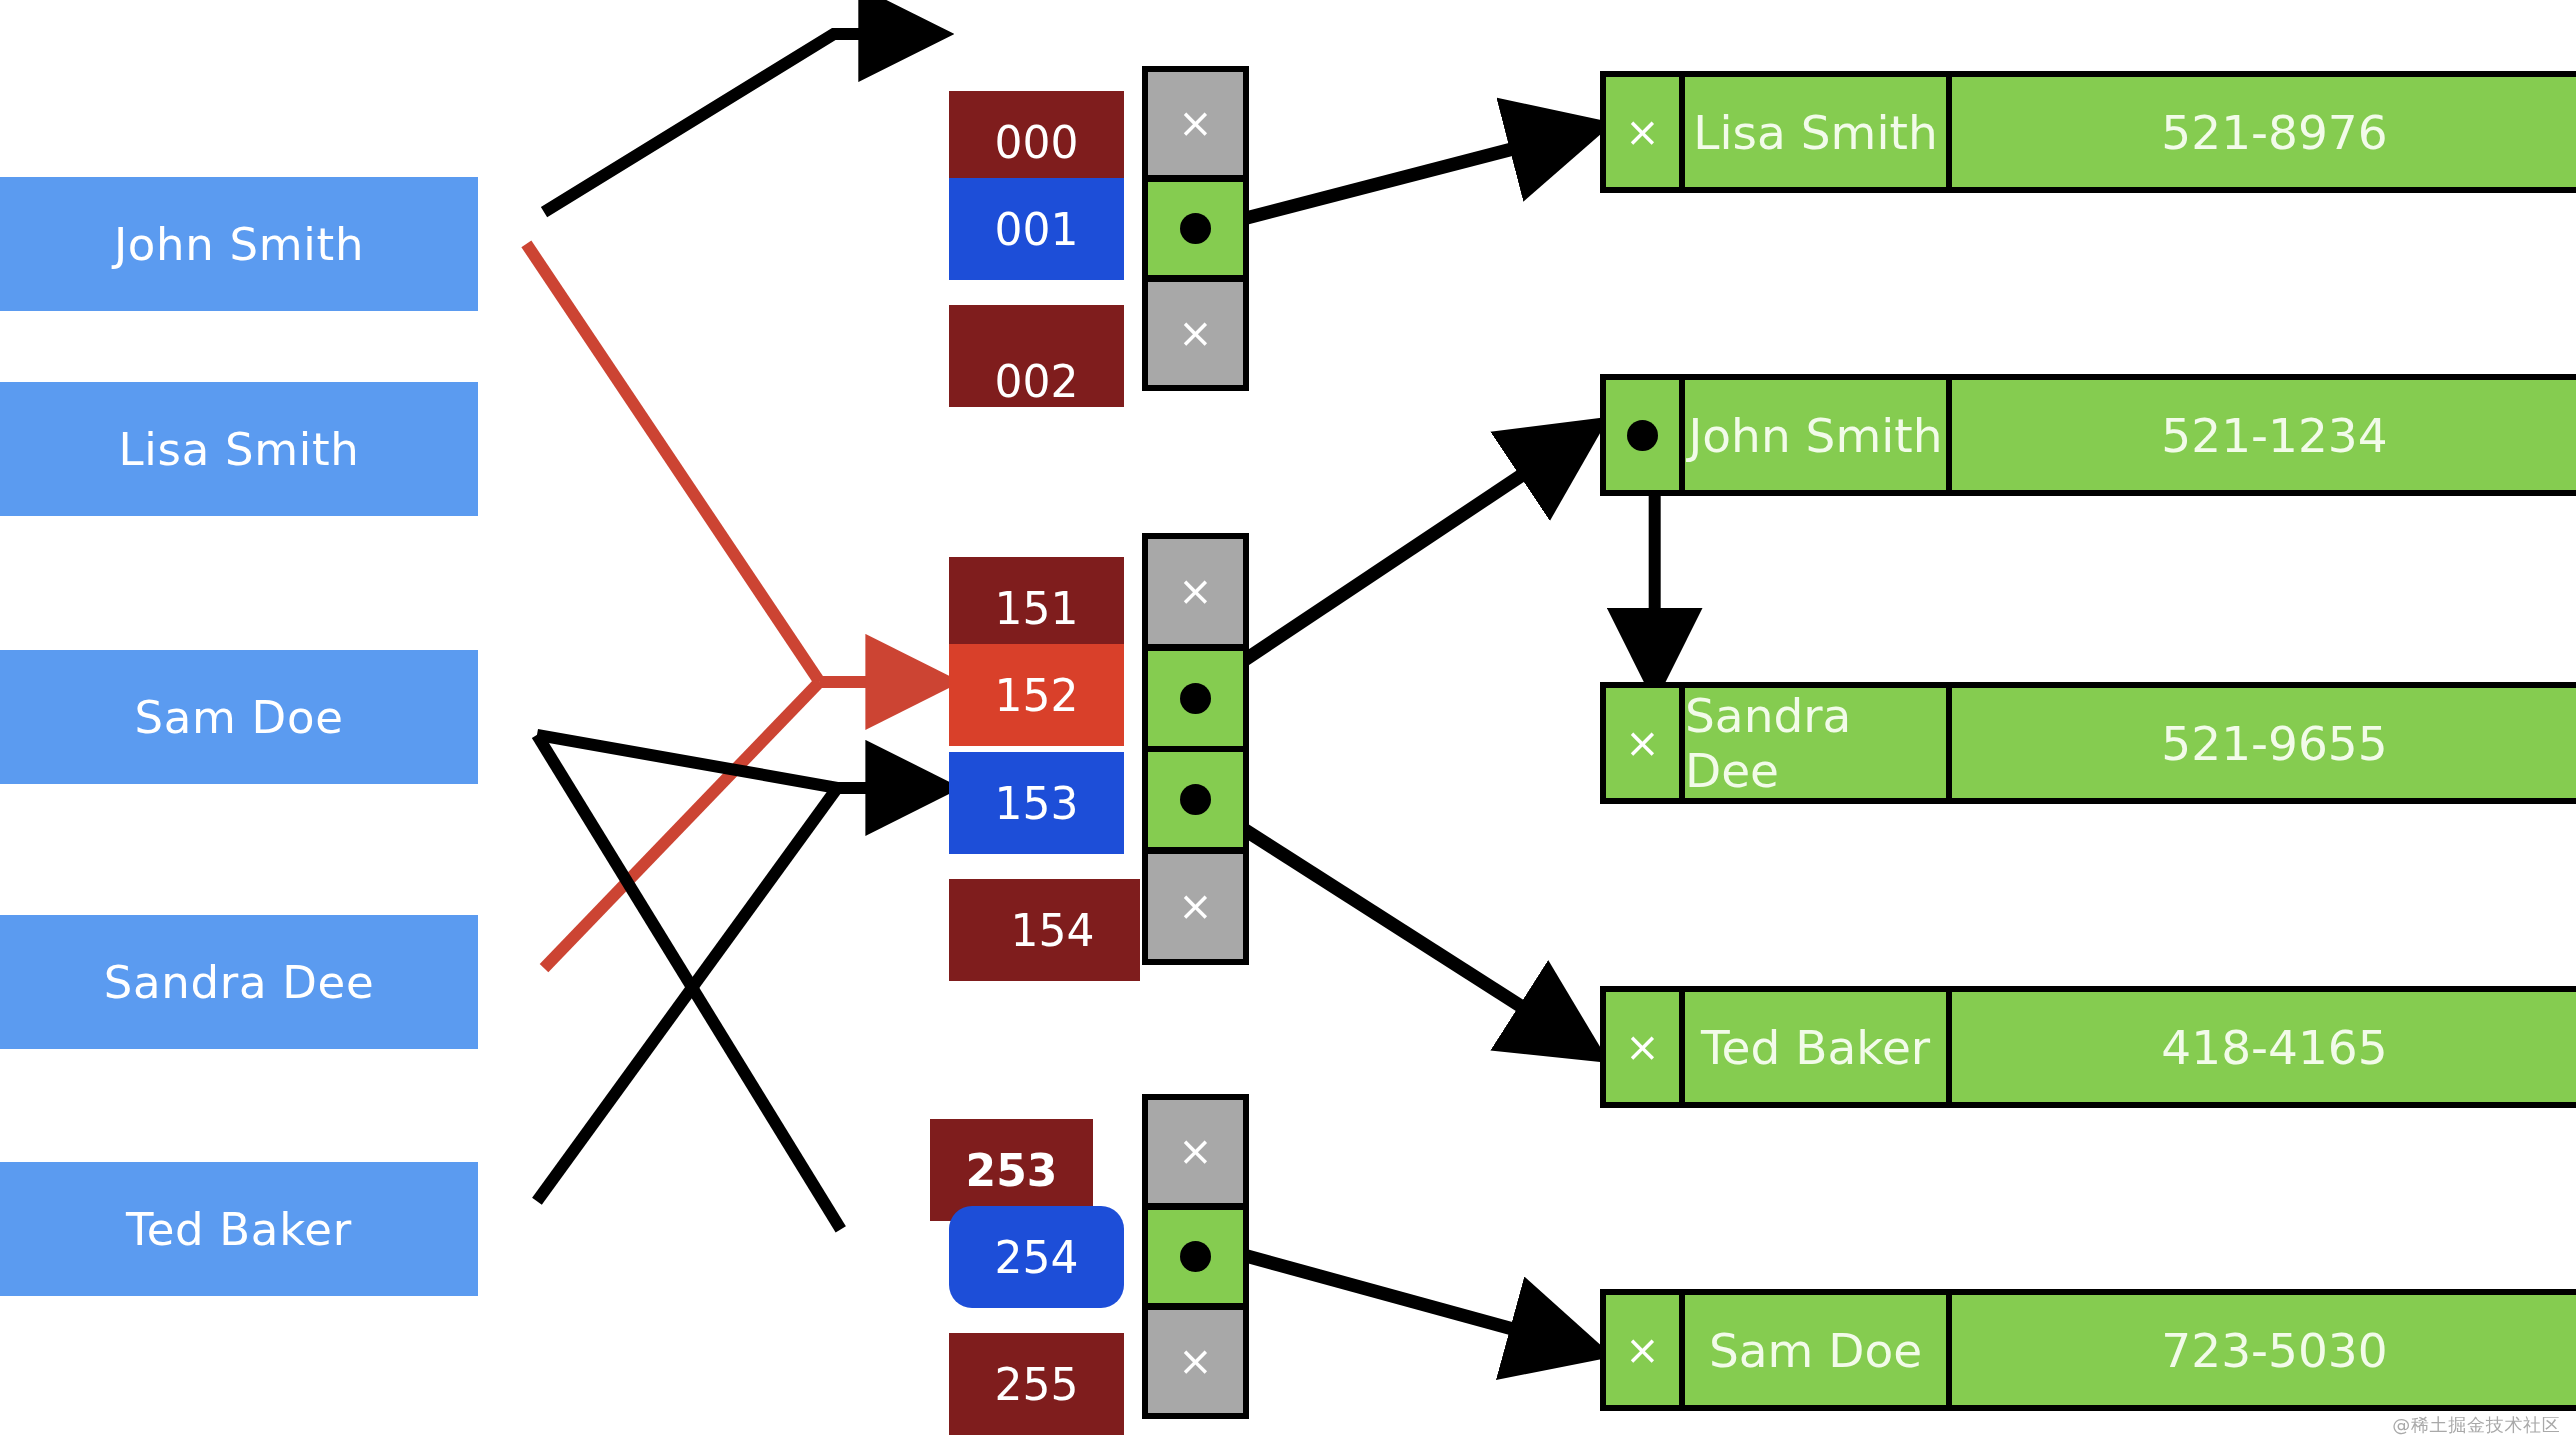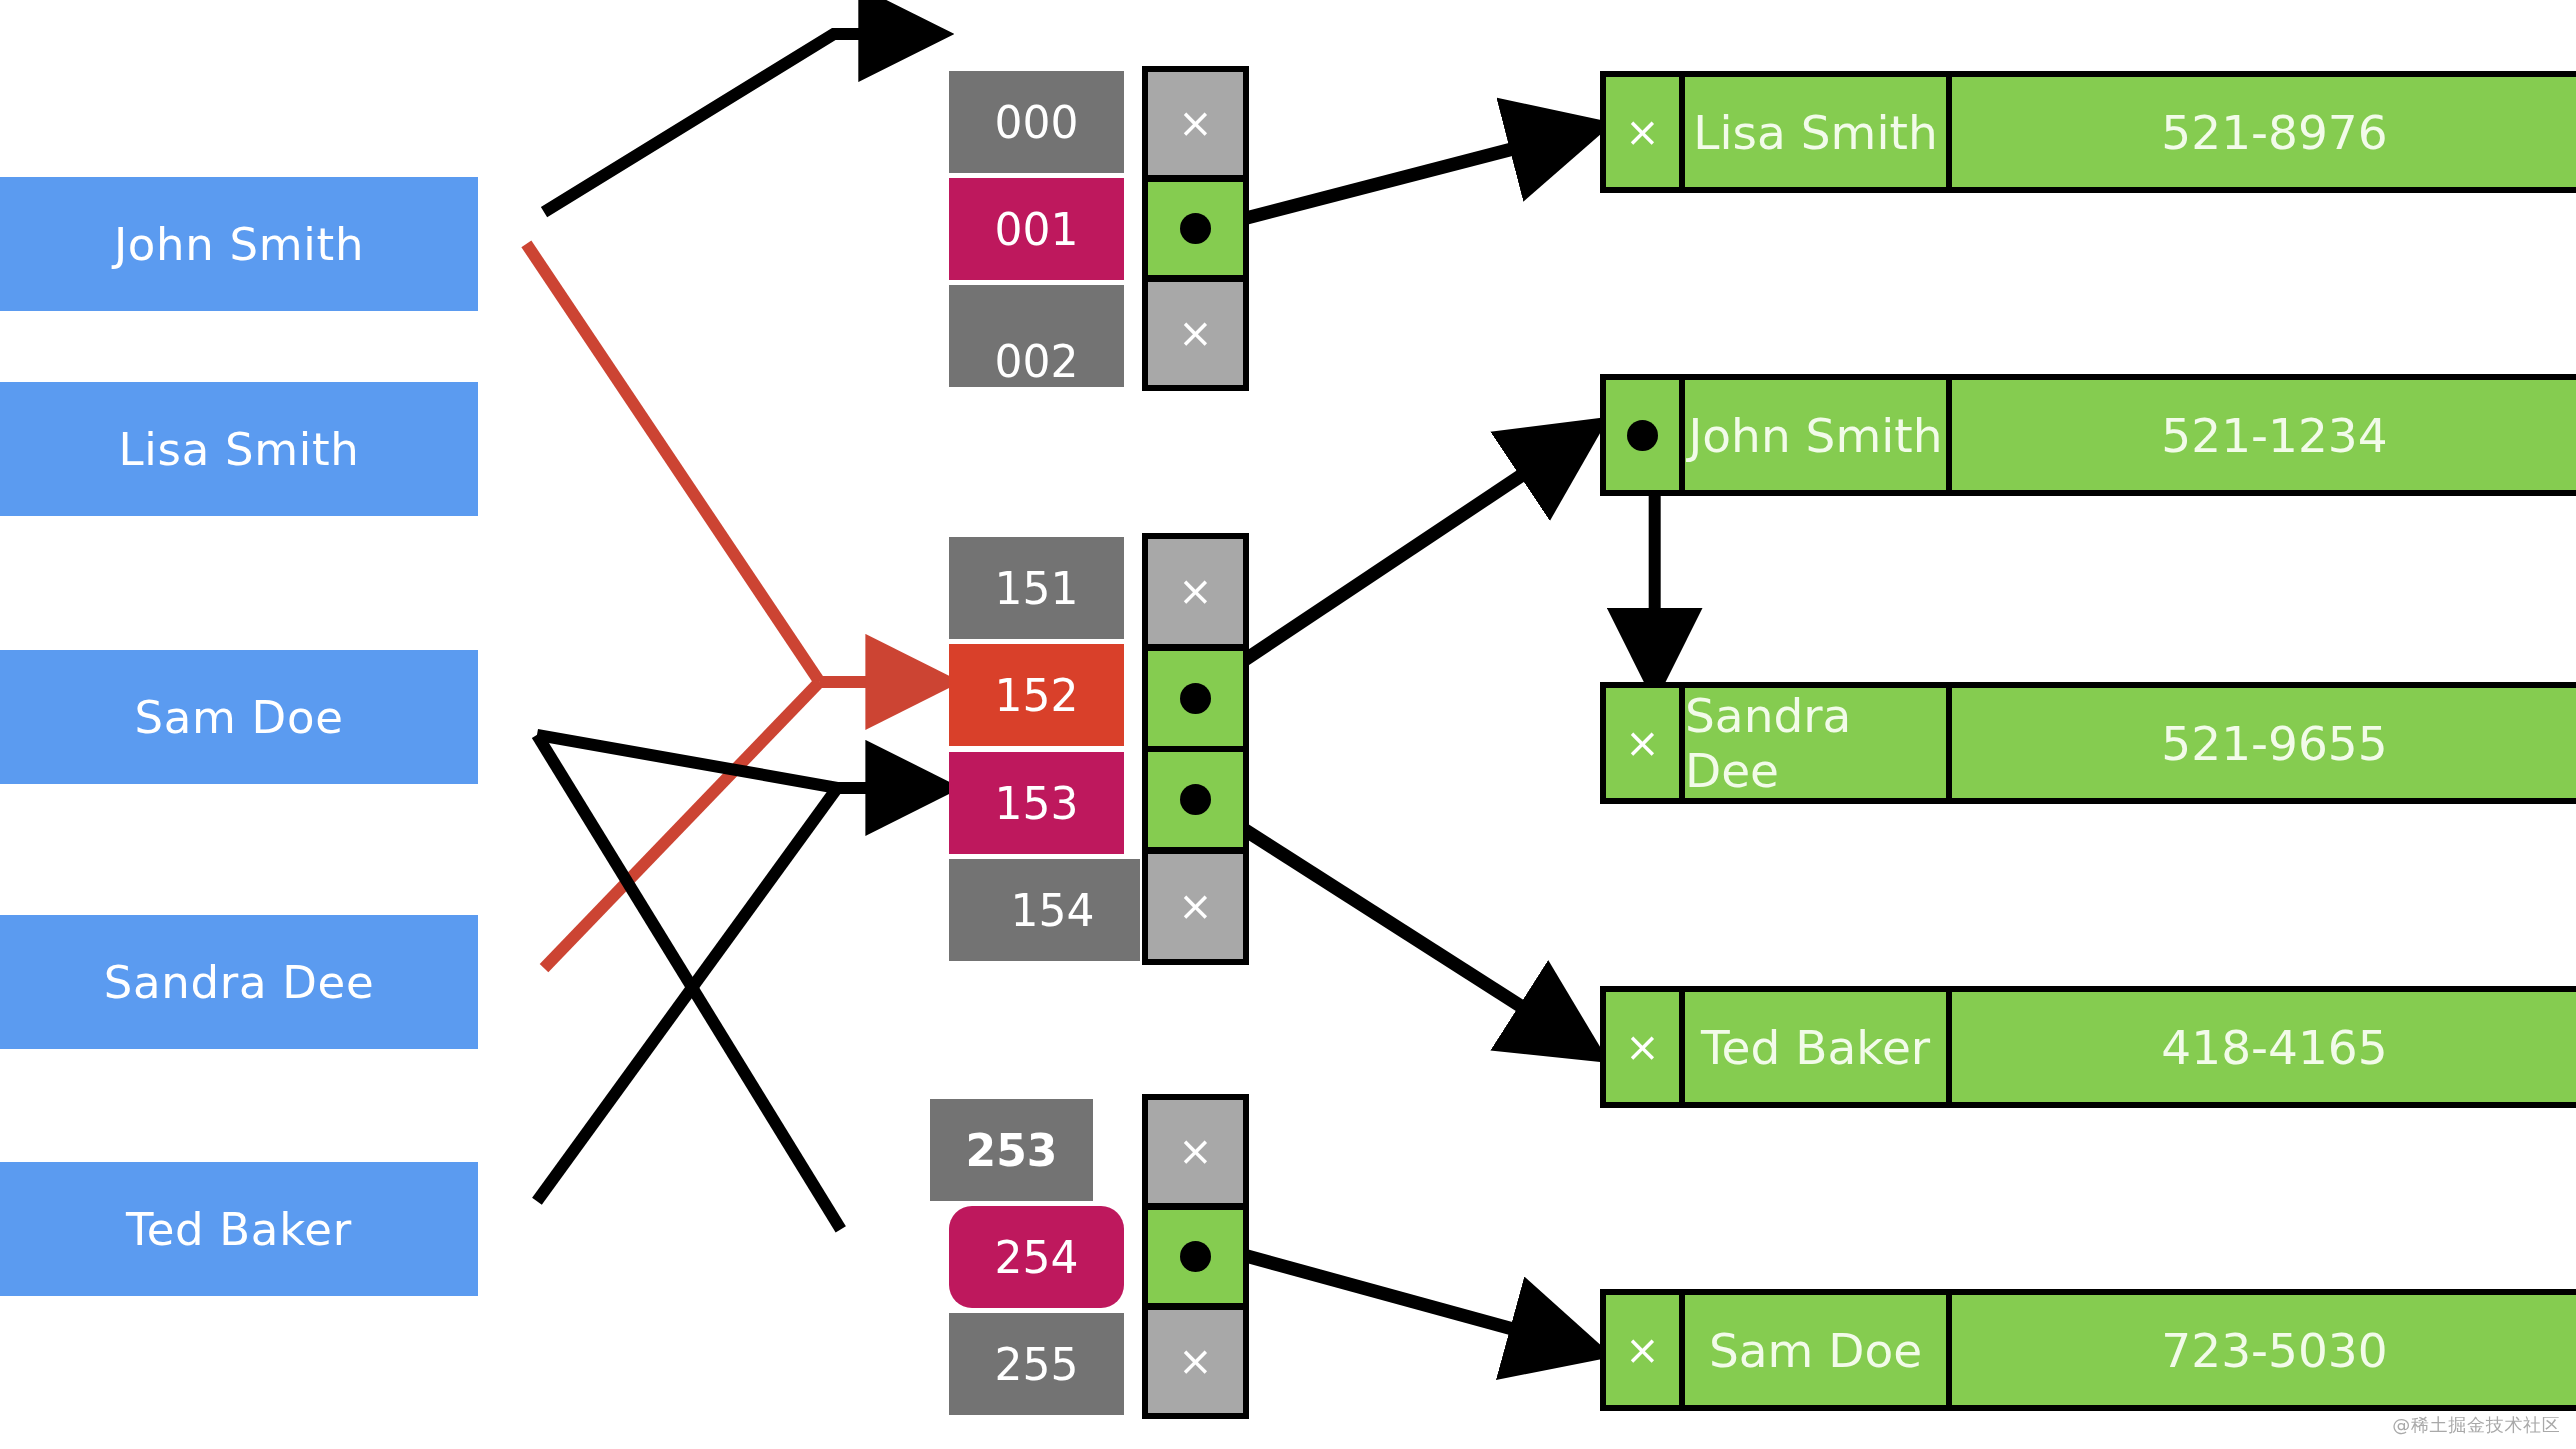--- a/index.html
+++ b/index.html
@@ -17,22 +17,22 @@
     font-size:45px;letter-spacing:0.7px;
     font-family:"DejaVu Sans","Liberation Sans",sans-serif;
   }
 
   
   .idxcell{
     position:absolute;
     display:flex;align-items:center;justify-content:center;
     color:#ffffff;font-size:44px;
   }
-  .idx-gray{background:#737373;}
-  .idx-blue{background:#be185d;}
+  .idx-gray{background:#7f1d1d;margin-top:20px;}
+  .idx-blue{background:#1d4ed8;}
   .idx-red{background:#d9402a;}
 
   
   .ptrgroup{
     position:absolute;
     border:6.4px solid #000000;
     background:#000000;
     box-sizing:border-box;
     display:flex;flex-direction:column;
   }

